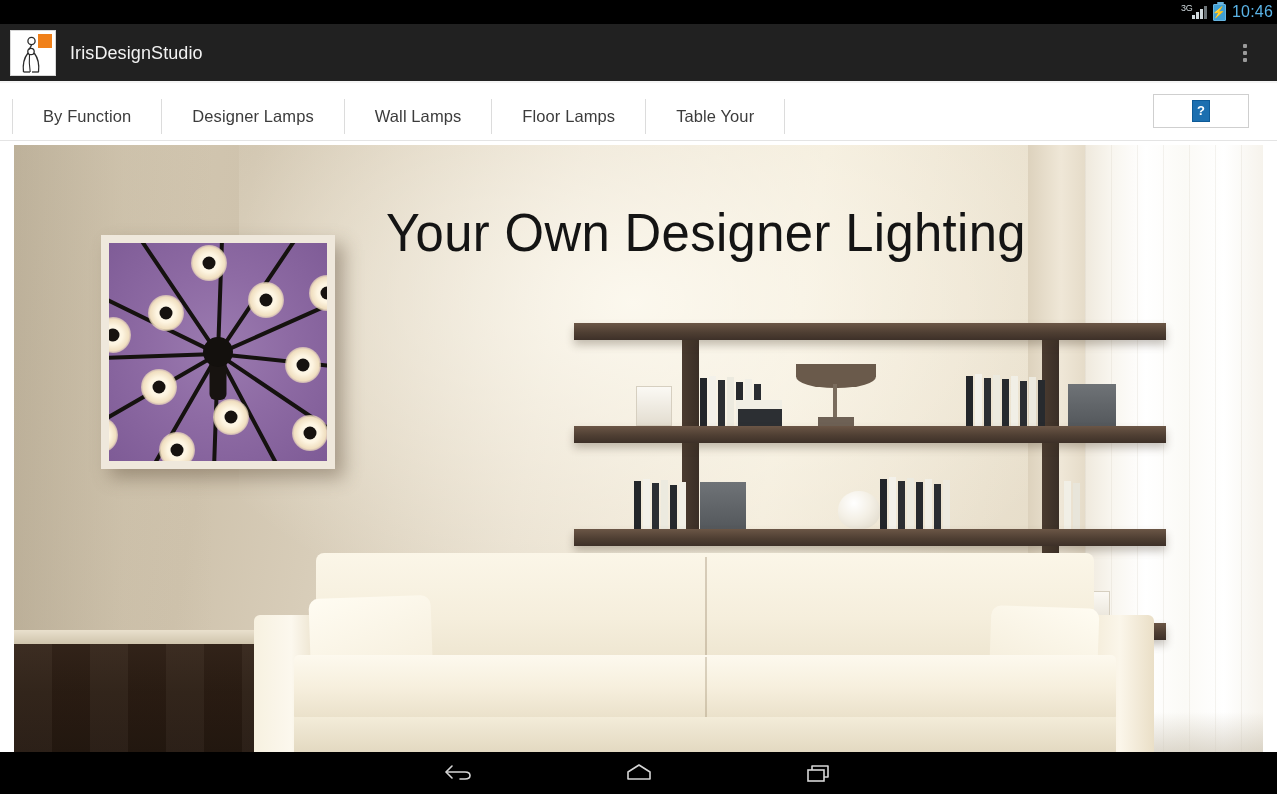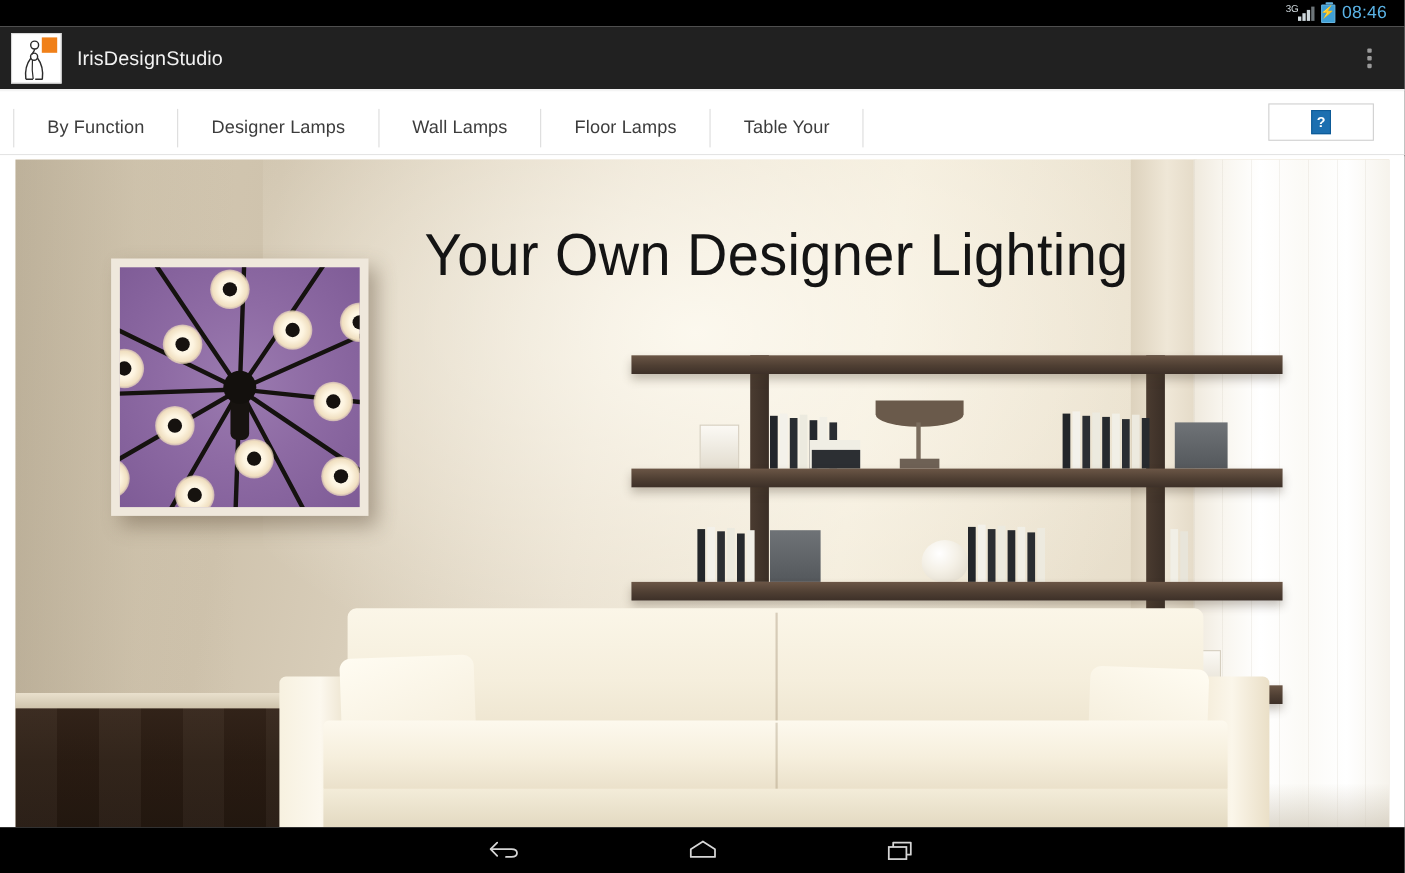--- a/index.html
+++ b/index.html
@@ -8,21 +8,21 @@
     background:#000;
     font-family:"Liberation Sans", sans-serif;
     overflow:hidden;
   }
   #screen { position:relative; width:1277px; height:794px; background:#fff; }
 
   
   .statusbar{
     position:absolute; left:0; top:0; width:1277px; height:24px;
     background:#000; display:flex; align-items:center;
-    justify-content:flex-end; padding-right:16px; gap:6px;
+    justify-content:flex-end; padding-right:4px; gap:6px;
   }
   .sb-signal{ position:relative; width:26px; height:16px; }
   .sb-3g{
     position:absolute; left:0; top:-1px; font-size:9px; color:#cfd8dc;
     font-family:"Liberation Sans", sans-serif; letter-spacing:-.3px;
   }
   .sb-bars{ position:absolute; right:0; bottom:1px; display:flex; align-items:flex-end; gap:1px; }
   .sb-bars i{ display:block; width:3px; background:#cfd8dc; }
   .sb-bars i:nth-child(1){ height:4px; }
   .sb-bars i:nth-child(2){ height:7px; }
@@ -311,21 +311,21 @@
       <span class="sb-bars">
           <i></i>
           <i></i>
           <i></i>
           <i></i>
         </span>
     </div>
     <div class="sb-batt">
       <span class="sb-bolt">⚡</span>
     </div>
-    <div class="sb-time">08:46</div>
+    <div class="sb-time">10:46</div>
   </div>
 
   <div class="actionbar">
     <div class="app-icon">
       <div class="orange"></div>
       <svg width="46" height="46" viewBox="0 0 46 46">
         <circle cx="20.5" cy="10" r="3.6" fill="none" stroke="#2b2b2b" stroke-width="1.3"></circle>
         <path d="M20.5 13.6 C20 16 18.6 17.2 18 18.6" fill="none" stroke="#2b2b2b" stroke-width="1.3"></path>
         <circle cx="20" cy="20.5" r="3.2" fill="none" stroke="#2b2b2b" stroke-width="1.3"></circle>
         <path d="M17 22 C13 27 11.5 33 12.5 41" fill="none" stroke="#2b2b2b" stroke-width="1.3"></path>

